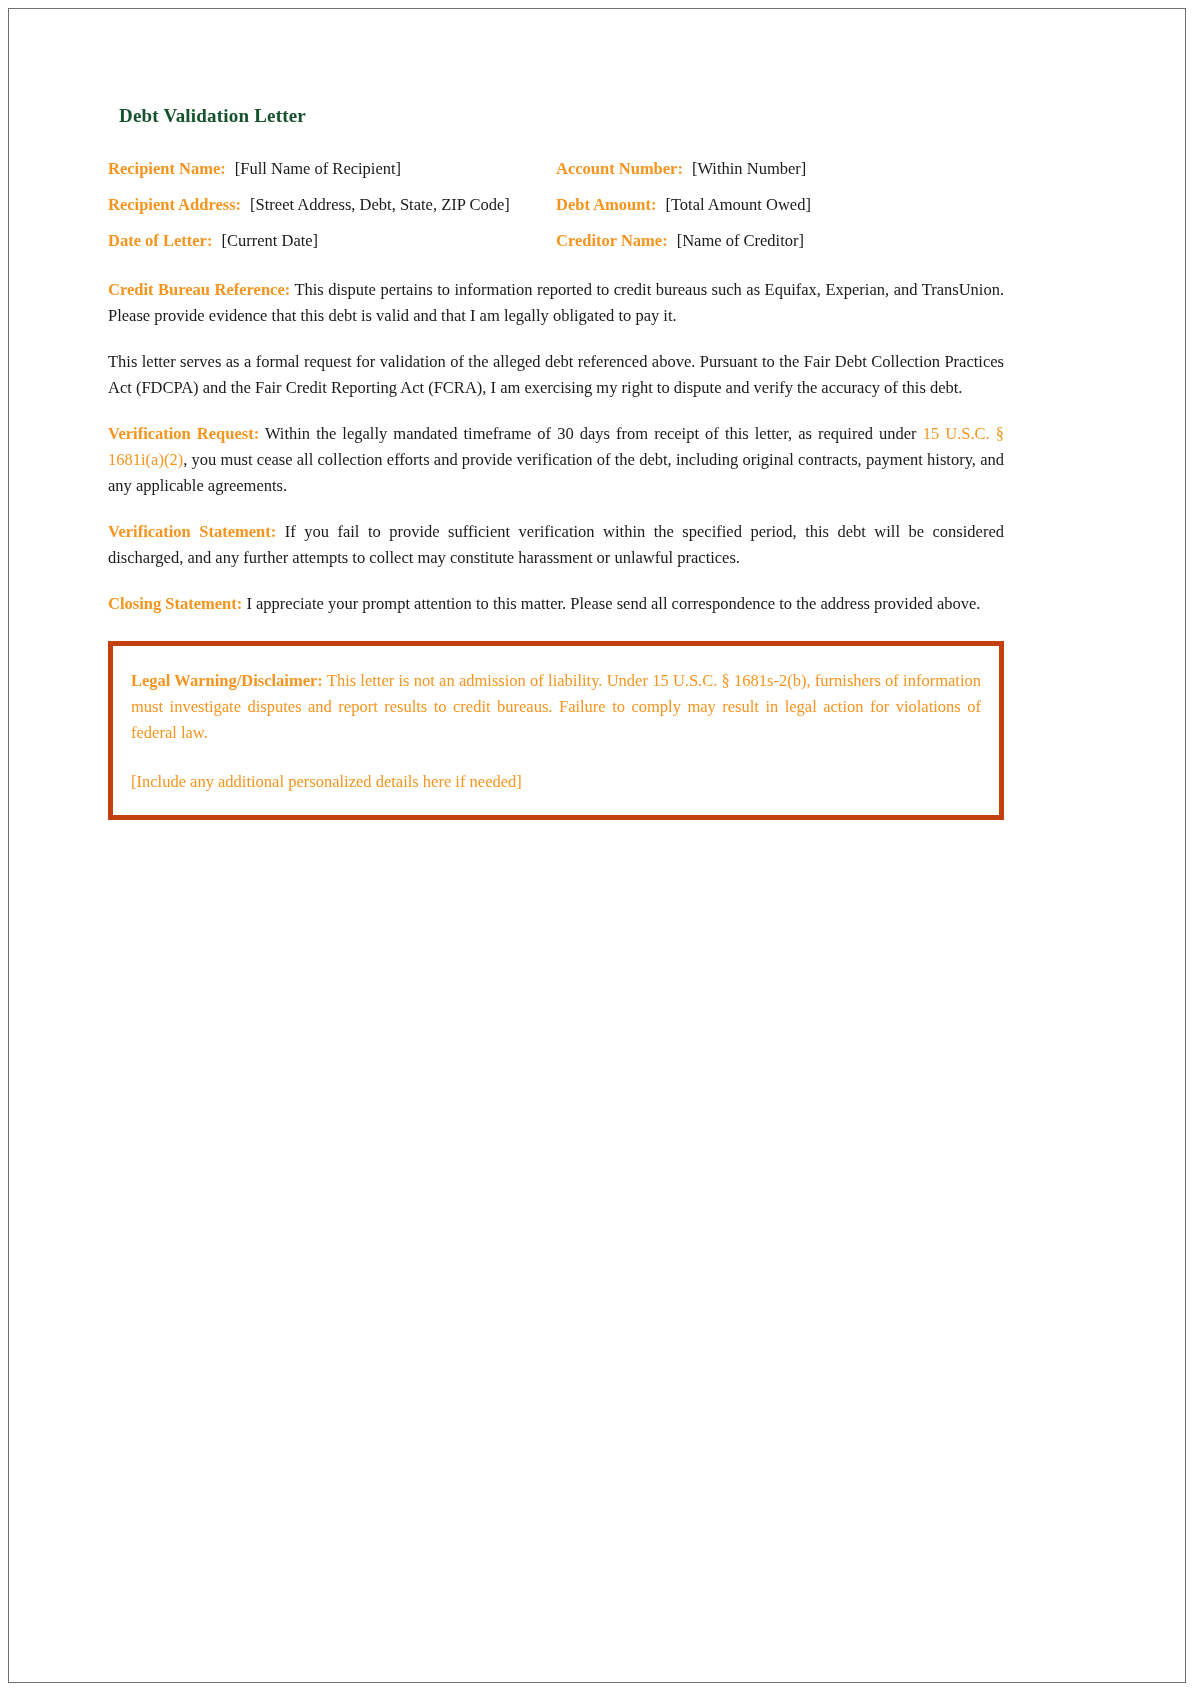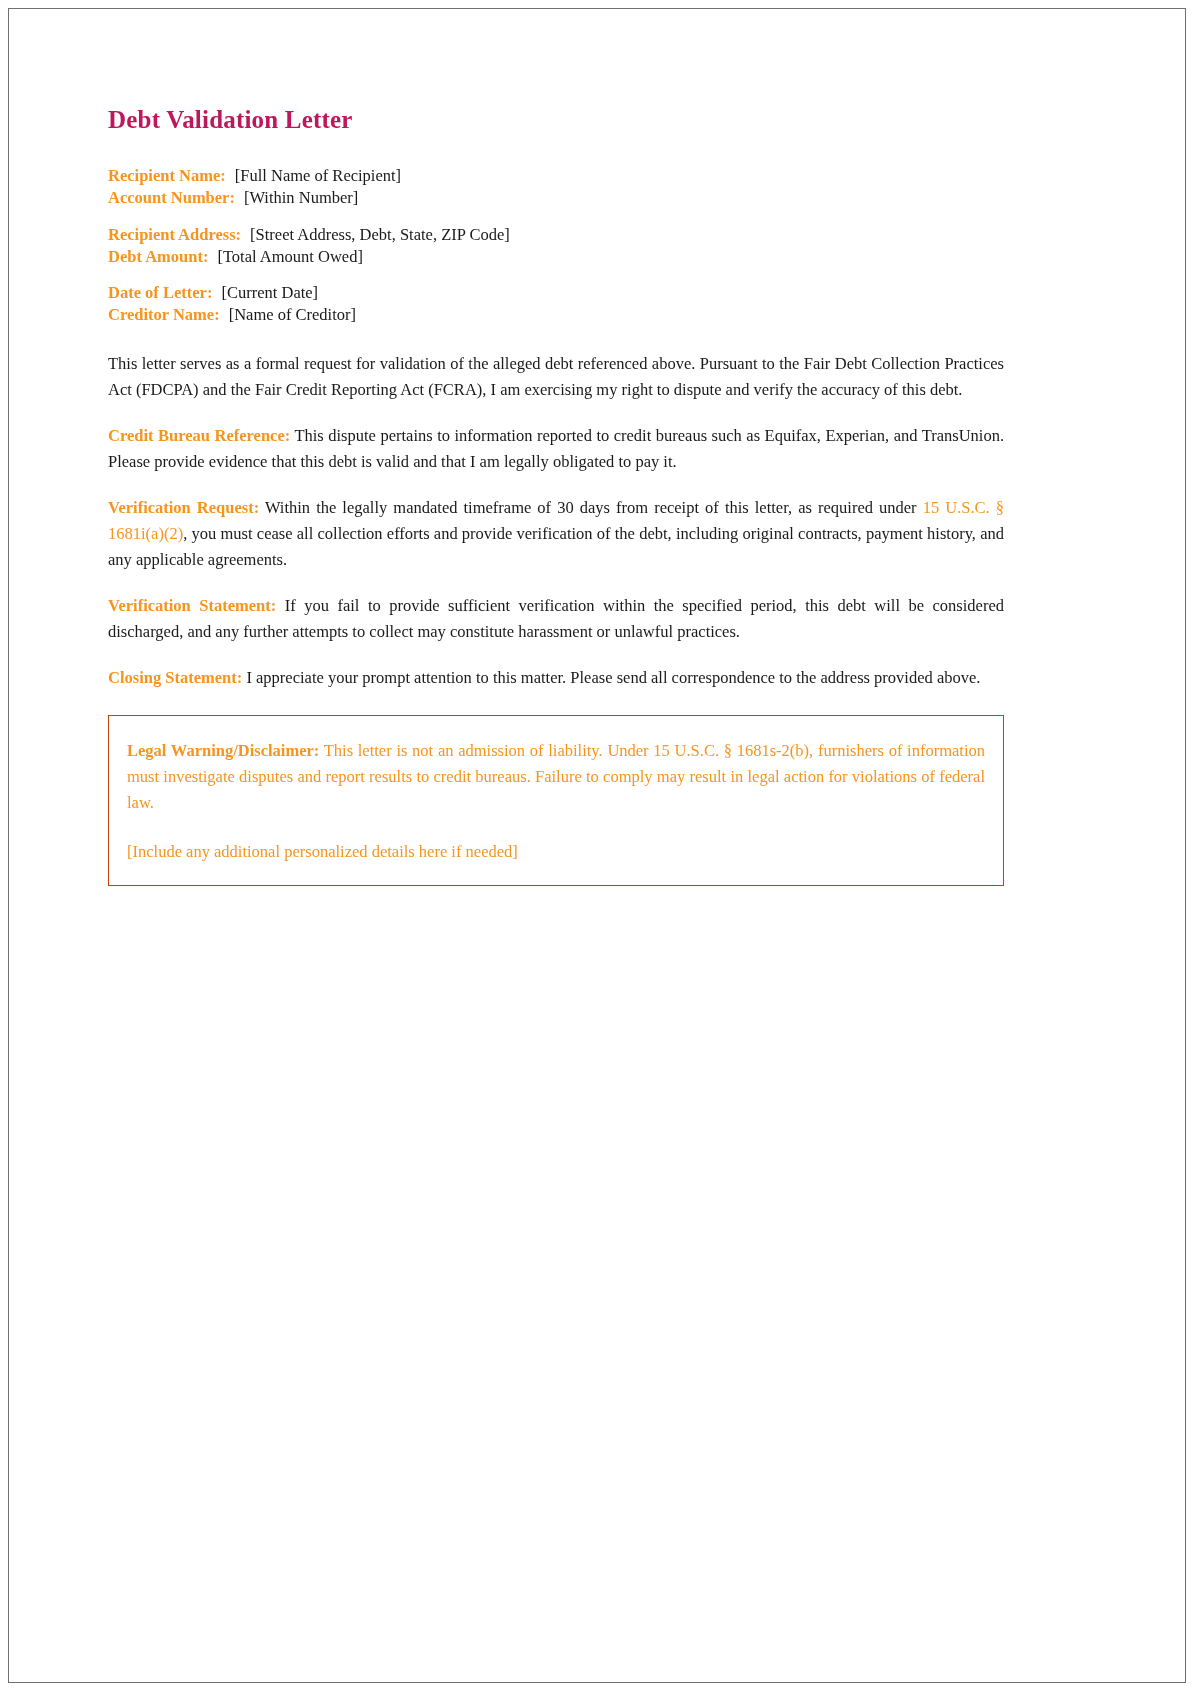--- a/index.html
+++ b/index.html
@@ -25,37 +25,36 @@
     overflow: hidden;
   }
   .page-body {
     position: absolute;
     left: 99px;
     top: 96px;
     width: 896px;
   }
 
   .doc-title {
-    color: #be185d;
-    font-size: 25px;
+    color: #14532d;
+    font-size: 19px;
     font-weight: bold;
     line-height: 1.2;
-    margin: 0 0 30px 0;
+    margin: 0 0 30px 11px;
     letter-spacing: 0.2px;
   }
 
   
   .fields {
     width: 100%;
     margin-bottom: 24px;
   }
   .field-row {
     display: flex;
     margin-bottom: 14px;
-    flex-direction: column;
   }
   .field-col {
     width: 50%;
     display: flex;
     align-items: baseline;
     font-size: 16.5px;
     line-height: 1.35;
   }
   .field-label {
     color: #F7941E;
@@ -83,21 +82,21 @@
   .run-label {
     color: #F7941E;
     font-weight: bold;
   }
   .cite {
     color: #F7941E;
   }
 
   .disclaimer-box {
     margin-top: 24px;
-    border: 1px solid #c2410c;
+    border: 5px solid #c2410c;
     padding: 22px 18px 20px 18px;
     box-sizing: border-box;
     width: 896px;
   }
   .disclaimer-box p {
     color: #F7941E;
     font-size: 16.5px;
     line-height: 1.58;
     text-align: justify;
     margin: 0;
@@ -148,23 +147,23 @@
           <span class="field-value">[Current Date]</span>
         </div>
         <div class="field-col">
           <span class="field-label">Creditor Name:</span>
           <span class="field-value">[Name of Creditor]</span>
         </div>
       </div>
 
     </div>
 
+    <p class="para"><span class="run-label">Credit Bureau Reference:</span> <span>This dispute pertains to information reported to credit bureaus such as Equifax, Experian, and TransUnion. Please provide evidence that this debt is valid and that I am legally obligated to pay it.</span></p>
+
     <p class="para lead">This letter serves as a formal request for validation of the alleged debt referenced above. Pursuant to the Fair Debt Collection Practices Act (FDCPA) and the Fair Credit Reporting Act (FCRA), I am exercising my right to dispute and verify the accuracy of this debt.</p>
-
-    <p class="para"><span class="run-label">Credit Bureau Reference:</span> <span>This dispute pertains to information reported to credit bureaus such as Equifax, Experian, and TransUnion. Please provide evidence that this debt is valid and that I am legally obligated to pay it.</span></p>
 
     <p class="para"><span class="run-label">Verification Request:</span> <span>Within the legally mandated timeframe of 30 days from receipt of this letter, as required under</span> <span class="cite">15 U.S.C. § 1681i(a)(2)</span><span>, you must cease all collection efforts and provide verification of the debt, including original contracts, payment history, and any applicable agreements.</span></p>
 
     <p class="para"><span class="run-label">Verification Statement:</span> <span>If you fail to provide sufficient verification within the specified period, this debt will be considered discharged, and any further attempts to collect may constitute harassment or unlawful practices.</span></p>
 
     <p class="para"><span class="run-label">Closing Statement:</span> <span>I appreciate your prompt attention to this matter. Please send all correspondence to the address provided above.</span></p>
 
     <div class="disclaimer-box">
       <p><span class="dis-label">Legal Warning/Disclaimer:</span> <span>This letter is not an admission of liability. Under 15 U.S.C. § 1681s-2(b), furnishers of information must investigate disputes and report results to credit bureaus. Failure to comply may result in legal action for violations of federal law.</span></p>
       <p class="placeholder-line">[Include any additional personalized details here if needed]</p>

